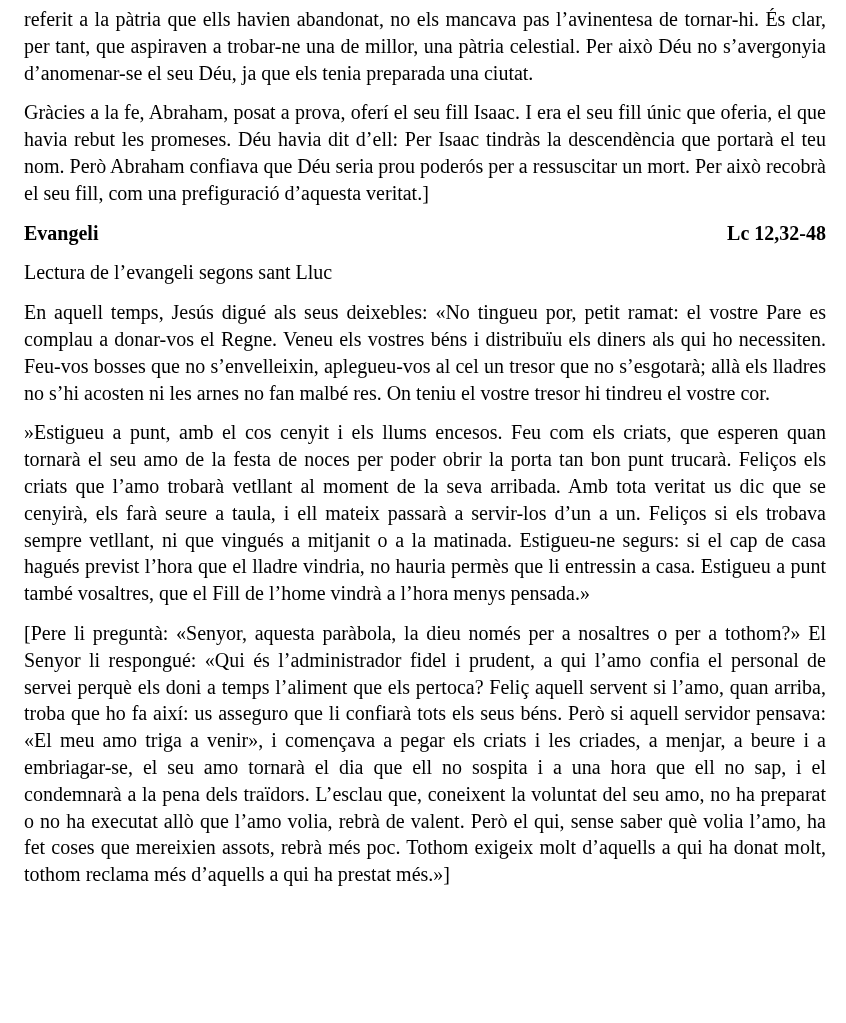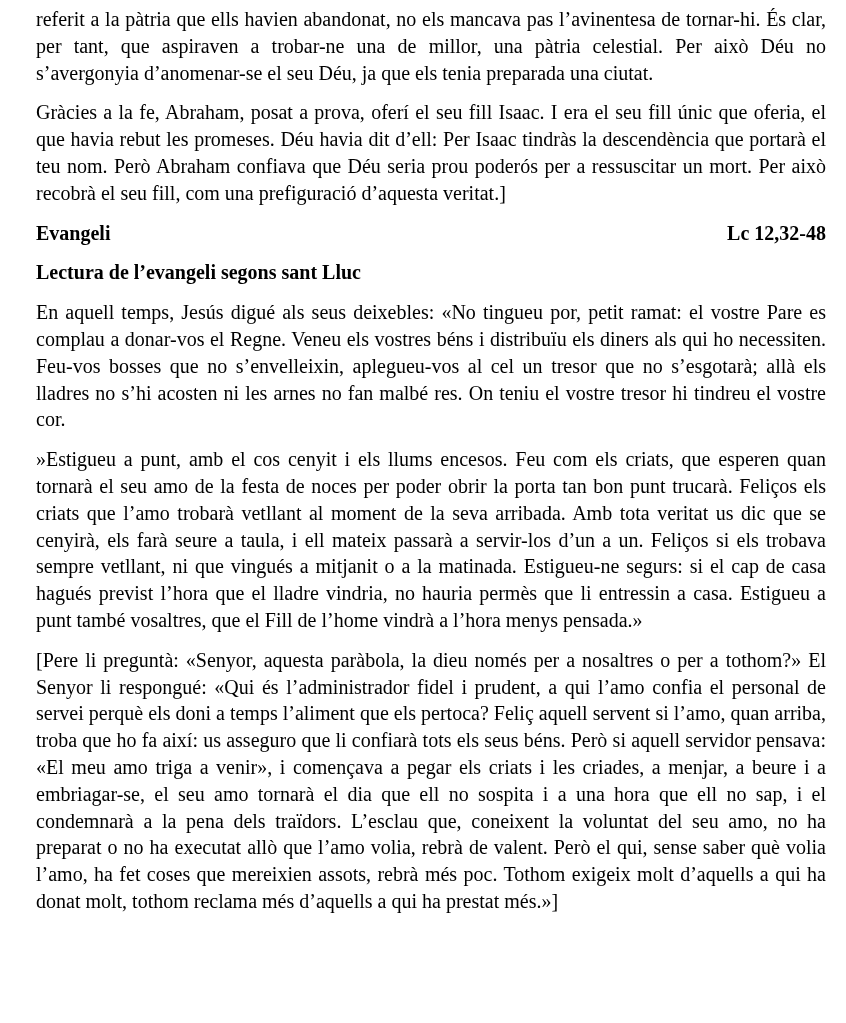--- a/index.html
+++ b/index.html
@@ -5,21 +5,21 @@
   html, body {
     margin: 0;
     padding: 0;
     background: #ffffff;
   }
   .page {
     position: relative;
     width: 846px;
     height: 1023px;
     box-sizing: border-box;
-    padding: 6px 20px 0 36px;
+    padding: 6px 20px 0 24px;
     background: #ffffff;
     color: #000000;
     font-family: "Liberation Serif", "DejaVu Serif", serif;
     font-size: 20px;
     line-height: 26.8px;
     overflow: hidden;
   }
   .page p {
     margin: 0 0 13px 0;
     text-align: justify;
@@ -32,21 +32,20 @@
     margin: 0 0 13px 0;
   }
   .heading-label {
     font-weight: bold;
   }
   .heading-ref {
     font-weight: bold;
   }
   .intro-line {
     text-align: left;
-    font-weight: bold;
   }
 </style>
 </head>
 <body>
 
 <div class="page">
 
   <p>referit a la pàtria que ells havien abandonat, no els mancava pas l’avinentesa de tornar-hi. És clar, per tant, que aspiraven a trobar-ne una de millor, una pàtria celestial. Per això Déu no s’avergonyia d’anomenar-se el seu Déu, ja que els tenia preparada una ciutat.</p>
 
   <p>Gràcies a la fe, Abraham, posat a prova, oferí el seu fill Isaac. I era el seu fill únic que oferia, el que havia rebut les promeses. Déu havia dit d’ell: Per Isaac tindràs la descendència que portarà el teu nom. Però Abraham confiava que Déu seria prou poderós per a ressuscitar un mort. Per això recobrà el seu fill, com una prefiguració d’aquesta veritat.]</p>

